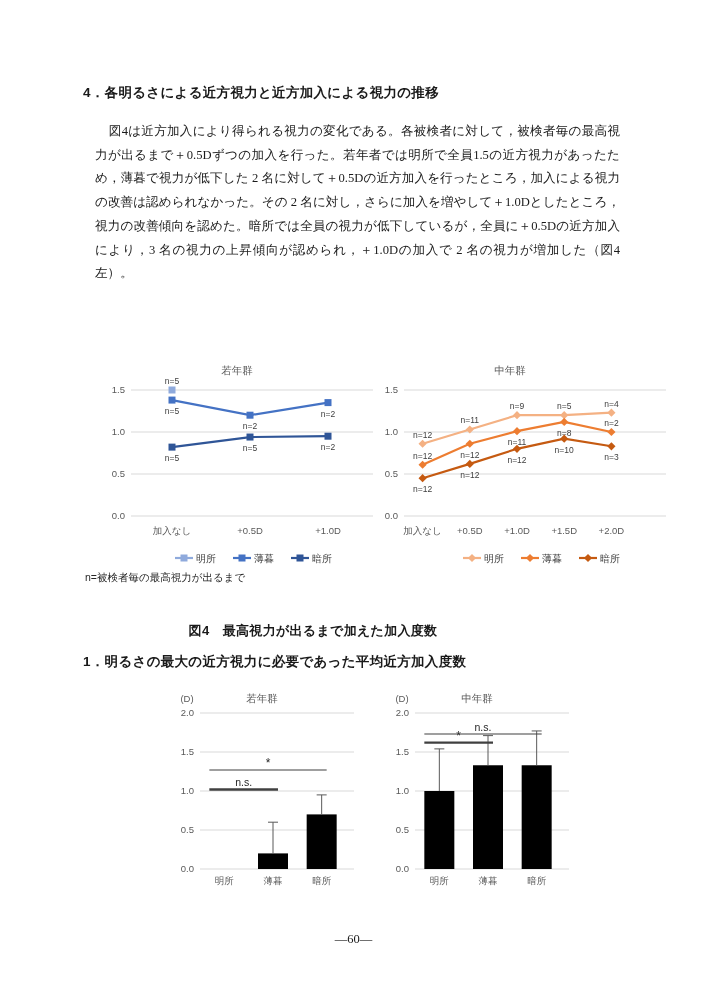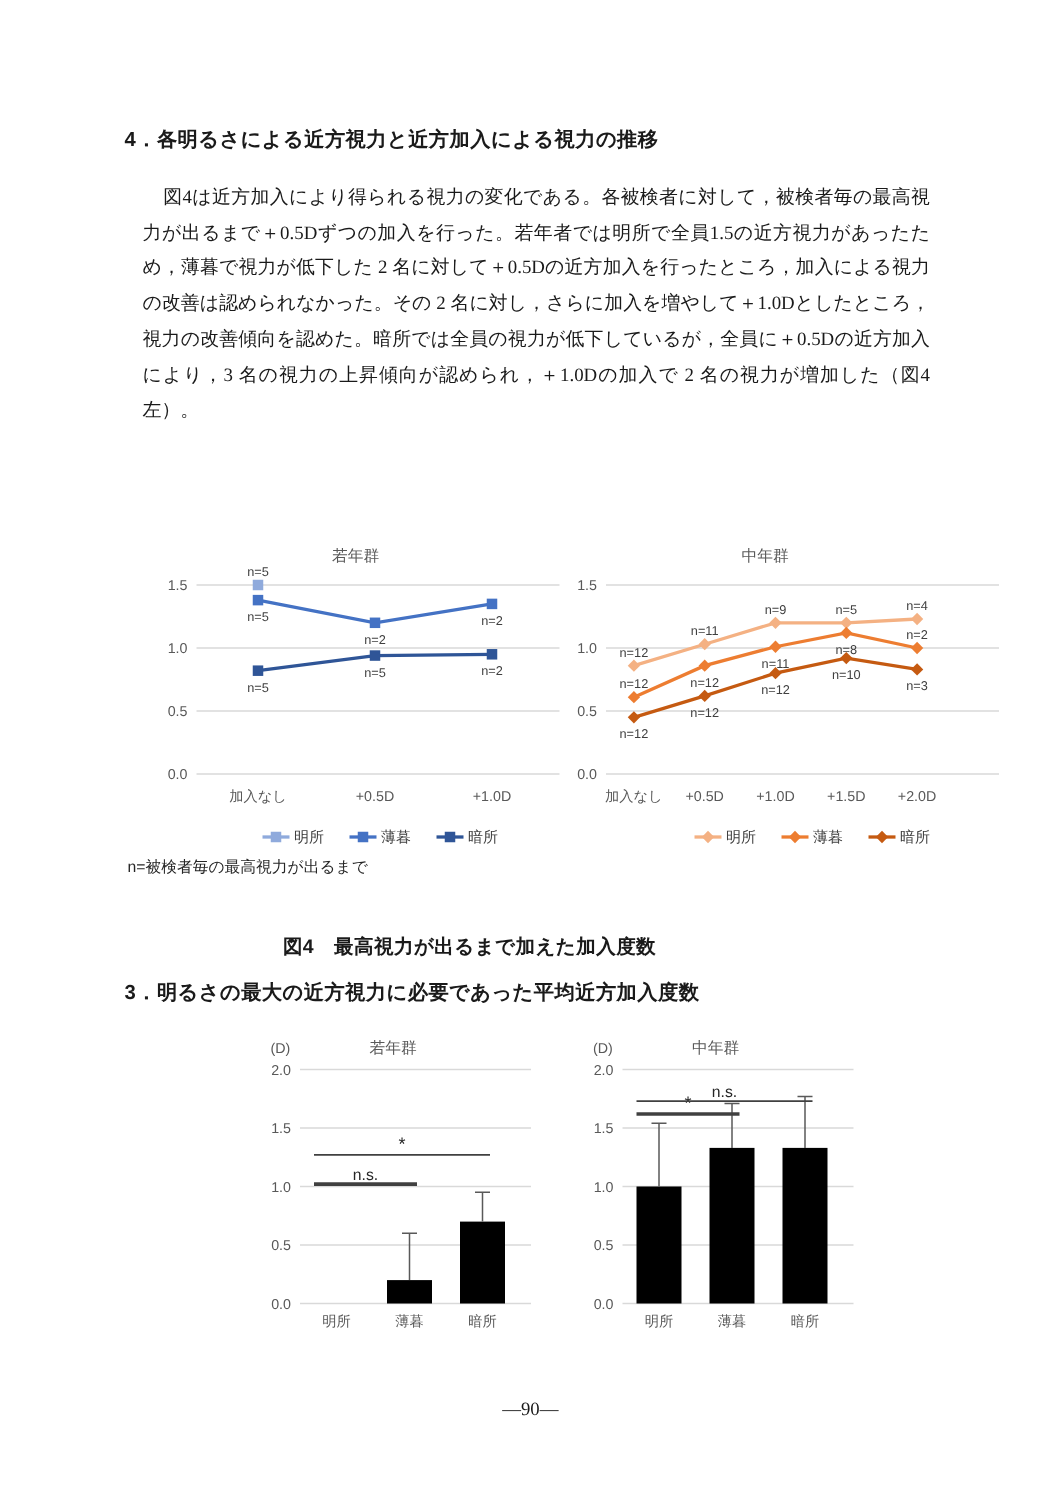--- a/index.html
+++ b/index.html
@@ -133,21 +133,21 @@
         <rect x="149.1" y="193.1" width="5.8" height="5.8" fill="#ed7d31" transform="rotate(45 152 196)"></rect>
         <text x="164" y="199.5" font-size="10" fill="#404040">薄暮</text>
         <line x1="201" y1="196" x2="219" y2="196" stroke="#c55a11" stroke-width="2.2"></line>
         <rect x="207.1" y="193.1" width="5.8" height="5.8" fill="#c55a11" transform="rotate(45 210 196)"></rect>
         <text x="222" y="199.5" font-size="10" fill="#404040">暗所</text>
       </svg></div>
 
   <div class="fig-note">n=被検者毎の最高視力が出るまで</div>
   <div class="fig-caption pos-cap4">図4　最高視力が出るまで加えた加入度数</div>
 
-  <h2 class="sec-heading pos-h5">3．明るさの最大の近方視力に必要であった平均近方加入度数</h2>
+  <h2 class="sec-heading pos-h5">1．明るさの最大の近方視力に必要であった平均近方加入度数</h2>
 
   <div id="chart-fig5-left" class="chart"><svg width="188" height="207" viewBox="0 0 188 207">
         <text x="17" y="12" text-anchor="middle" font-size="9.5" fill="#595959">(D)</text>
         <text x="92" y="12" text-anchor="middle" font-size="10.5" fill="#595959">若年群</text>
         <line x1="30" y1="179" x2="184" y2="179" stroke="#d9d9d9" stroke-width="1"></line>
         <text x="24" y="182.4" text-anchor="end" font-size="9.5" fill="#595959">0.0</text>
         <line x1="30" y1="140" x2="184" y2="140" stroke="#d9d9d9" stroke-width="1"></line>
         <text x="24" y="143.4" text-anchor="end" font-size="9.5" fill="#595959">0.5</text>
         <line x1="30" y1="101" x2="184" y2="101" stroke="#d9d9d9" stroke-width="1"></line>
         <text x="24" y="104.4" text-anchor="end" font-size="9.5" fill="#595959">1.0</text>
@@ -194,14 +194,14 @@
         <rect x="136.66666666666669" y="75.25999999999999" width="30" height="103.74000000000001" fill="#000000"></rect>
         <line x1="151.66666666666669" y1="75.25999999999999" x2="151.66666666666669" y2="40.94" stroke="#595959" stroke-width="1"></line>
         <line x1="146.66666666666669" y1="40.94" x2="156.66666666666669" y2="40.94" stroke="#595959" stroke-width="1"></line>
         <line x1="39.33333333333333" y1="52.639999999999986" x2="108" y2="52.639999999999986" stroke="#404040" stroke-width="2.4"></line>
         <text x="73.66666666666666" y="49.639999999999986" text-anchor="middle" font-size="12" fill="#262626">*</text>
         <line x1="39.33333333333333" y1="44.06" x2="156.66666666666669" y2="44.06" stroke="#404040" stroke-width="1.1"></line>
         <text x="98" y="41.06" text-anchor="middle" font-size="10.5" fill="#262626">n.s.</text>
       </svg></div>
 
 
-  <div class="footer">―90―</div>
+  <div class="footer">―60―</div>
 </div>
 
 </body></html>

